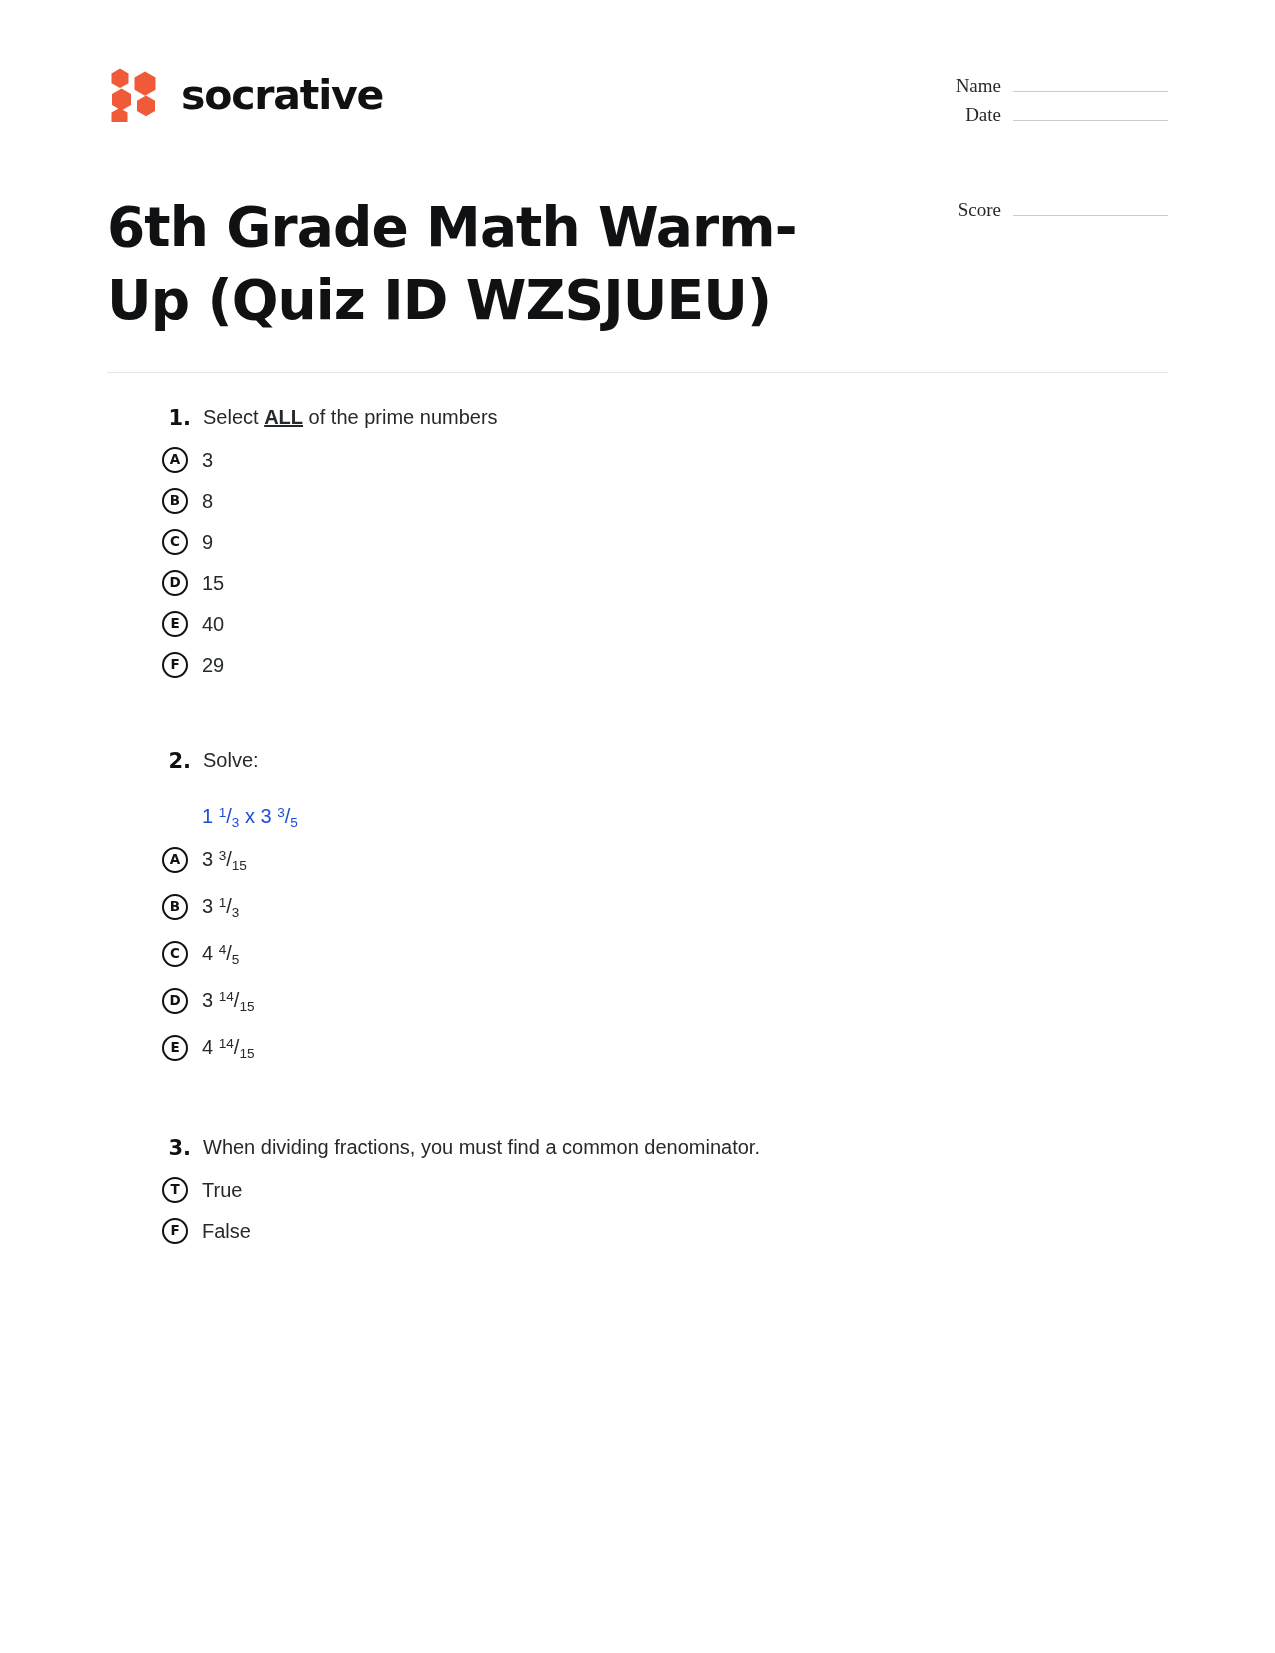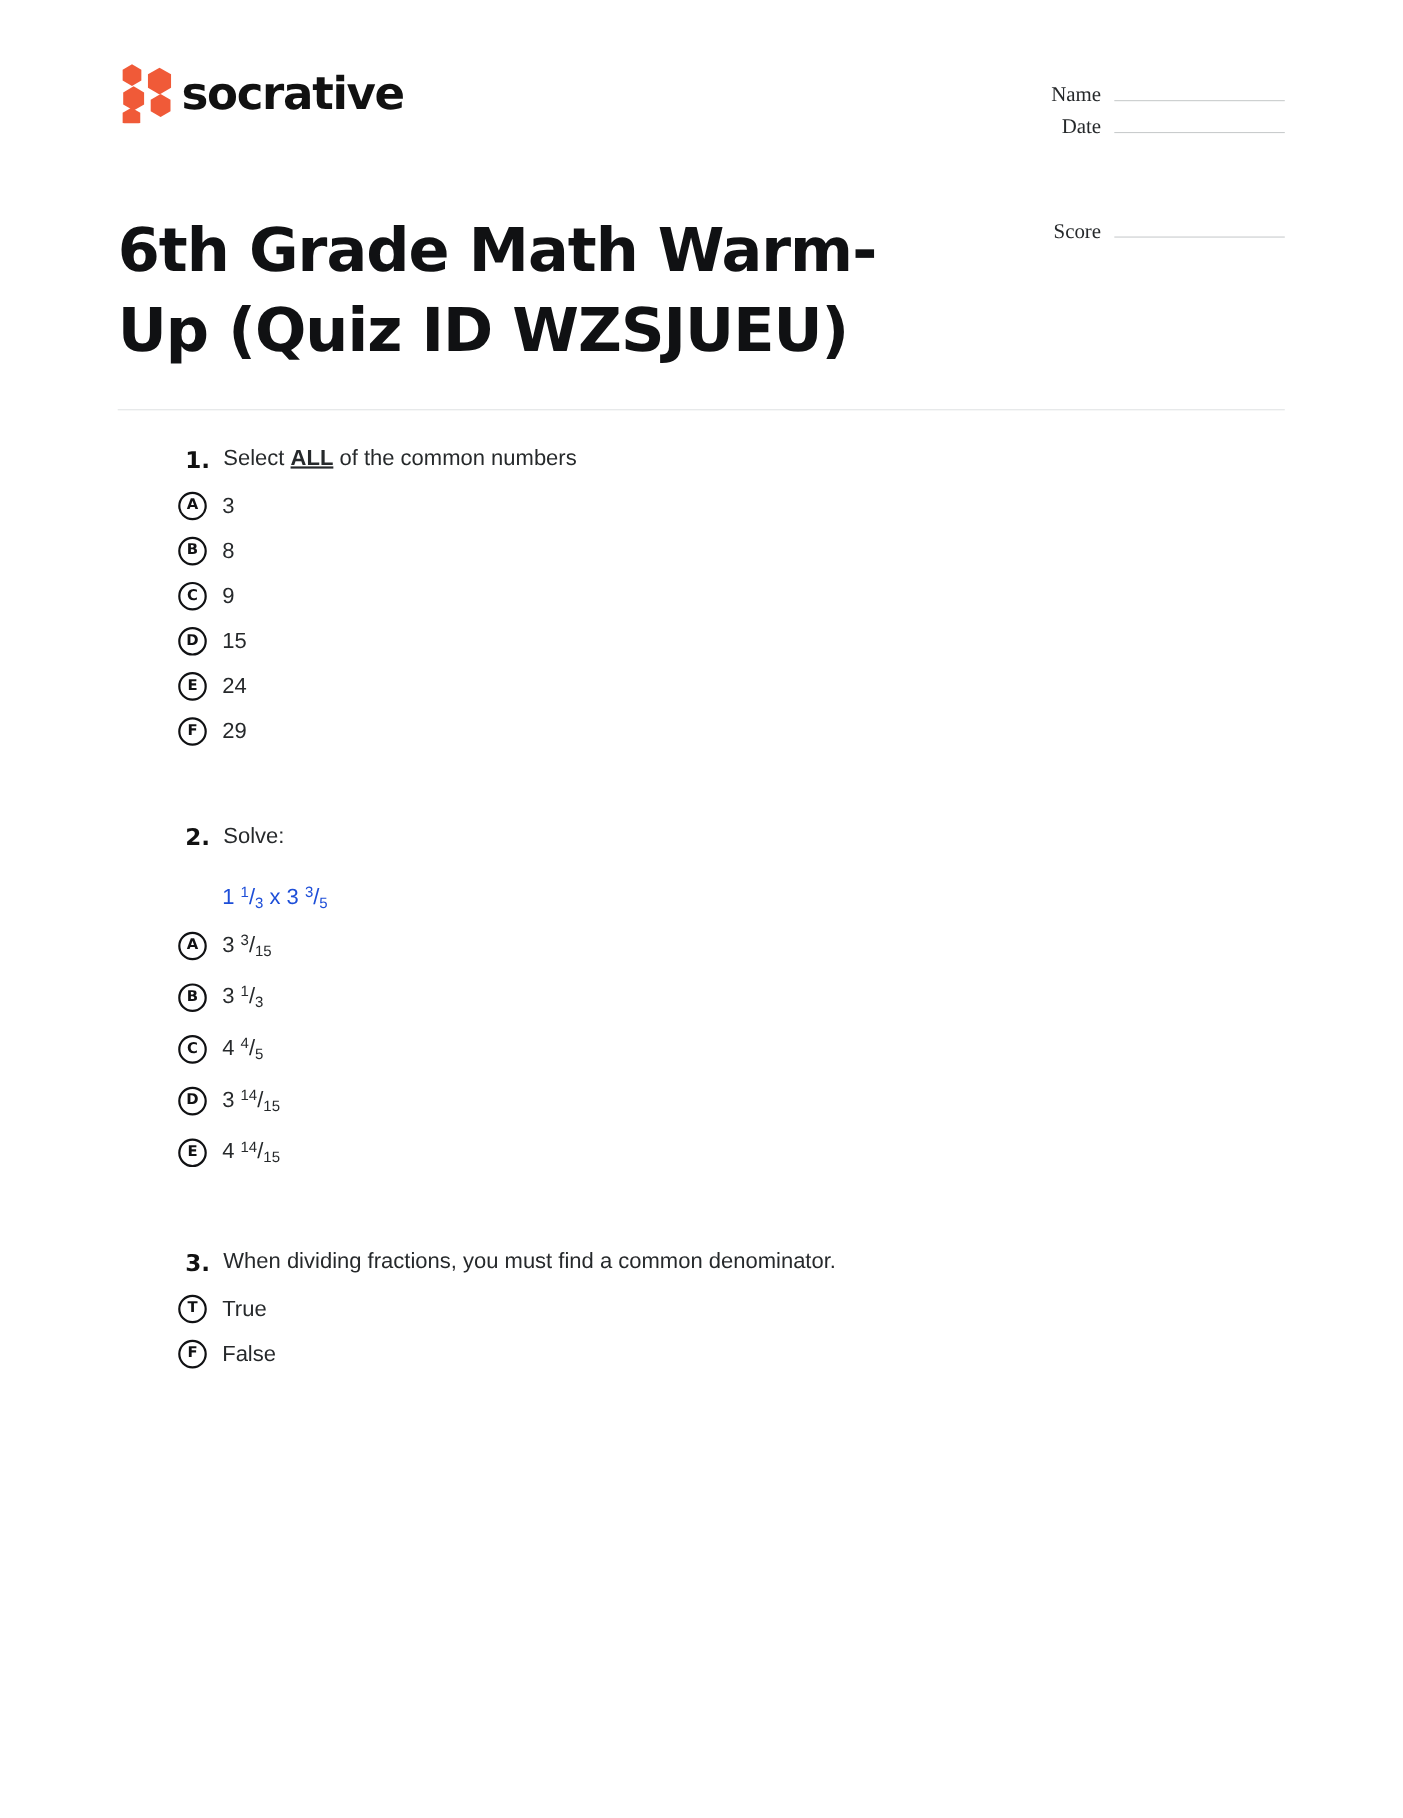--- a/index.html
+++ b/index.html
@@ -26,21 +26,23 @@
 
   
   .header {
     display: flex;
     align-items: flex-start;
     padding: 58px 107px 0 107px;
   }
   .brand {
     display: flex;
     align-items: center;
+    gap: 16px;
     flex: 0 0 auto;
+    margin-top: 10px;
   }
   .logo-mark {
     width: 58px;
     height: 54px;
     position: relative;
     flex: 0 0 auto;
   }
   .logo-mark svg { display: block; }
   .brand-name {
     font-size: 41px;
@@ -227,42 +229,42 @@
     <h1 class="quiz-title">6th Grade Math Warm-Up (Quiz ID WZSJUEU)</h1>
   </div>
 
   <div class="divider"></div>
 
   <div class="questions">
 
     <div class="question">
       <div class="q-head">
         <span class="q-num">1.</span>
-        <span class="q-text"><span>Select </span><span class="emph">ALL</span><span> of the common numbers</span></span>
+        <span class="q-text"><span>Select </span><span class="emph">ALL</span><span> of the prime numbers</span></span>
       </div>
       <div class="options">
         <div class="option">
           <span class="opt-bubble">A</span>
           <span class="opt-text">3</span>
         </div>
         <div class="option">
           <span class="opt-bubble">B</span>
           <span class="opt-text">8</span>
         </div>
         <div class="option">
           <span class="opt-bubble">C</span>
           <span class="opt-text">9</span>
         </div>
         <div class="option">
           <span class="opt-bubble">D</span>
           <span class="opt-text">15</span>
         </div>
         <div class="option">
           <span class="opt-bubble">E</span>
-          <span class="opt-text">24</span>
+          <span class="opt-text">40</span>
         </div>
         <div class="option">
           <span class="opt-bubble">F</span>
           <span class="opt-text">29</span>
         </div>
       </div>
     </div>
 
     <div class="question" style="margin-top:60px;">
       <div class="q-head">

